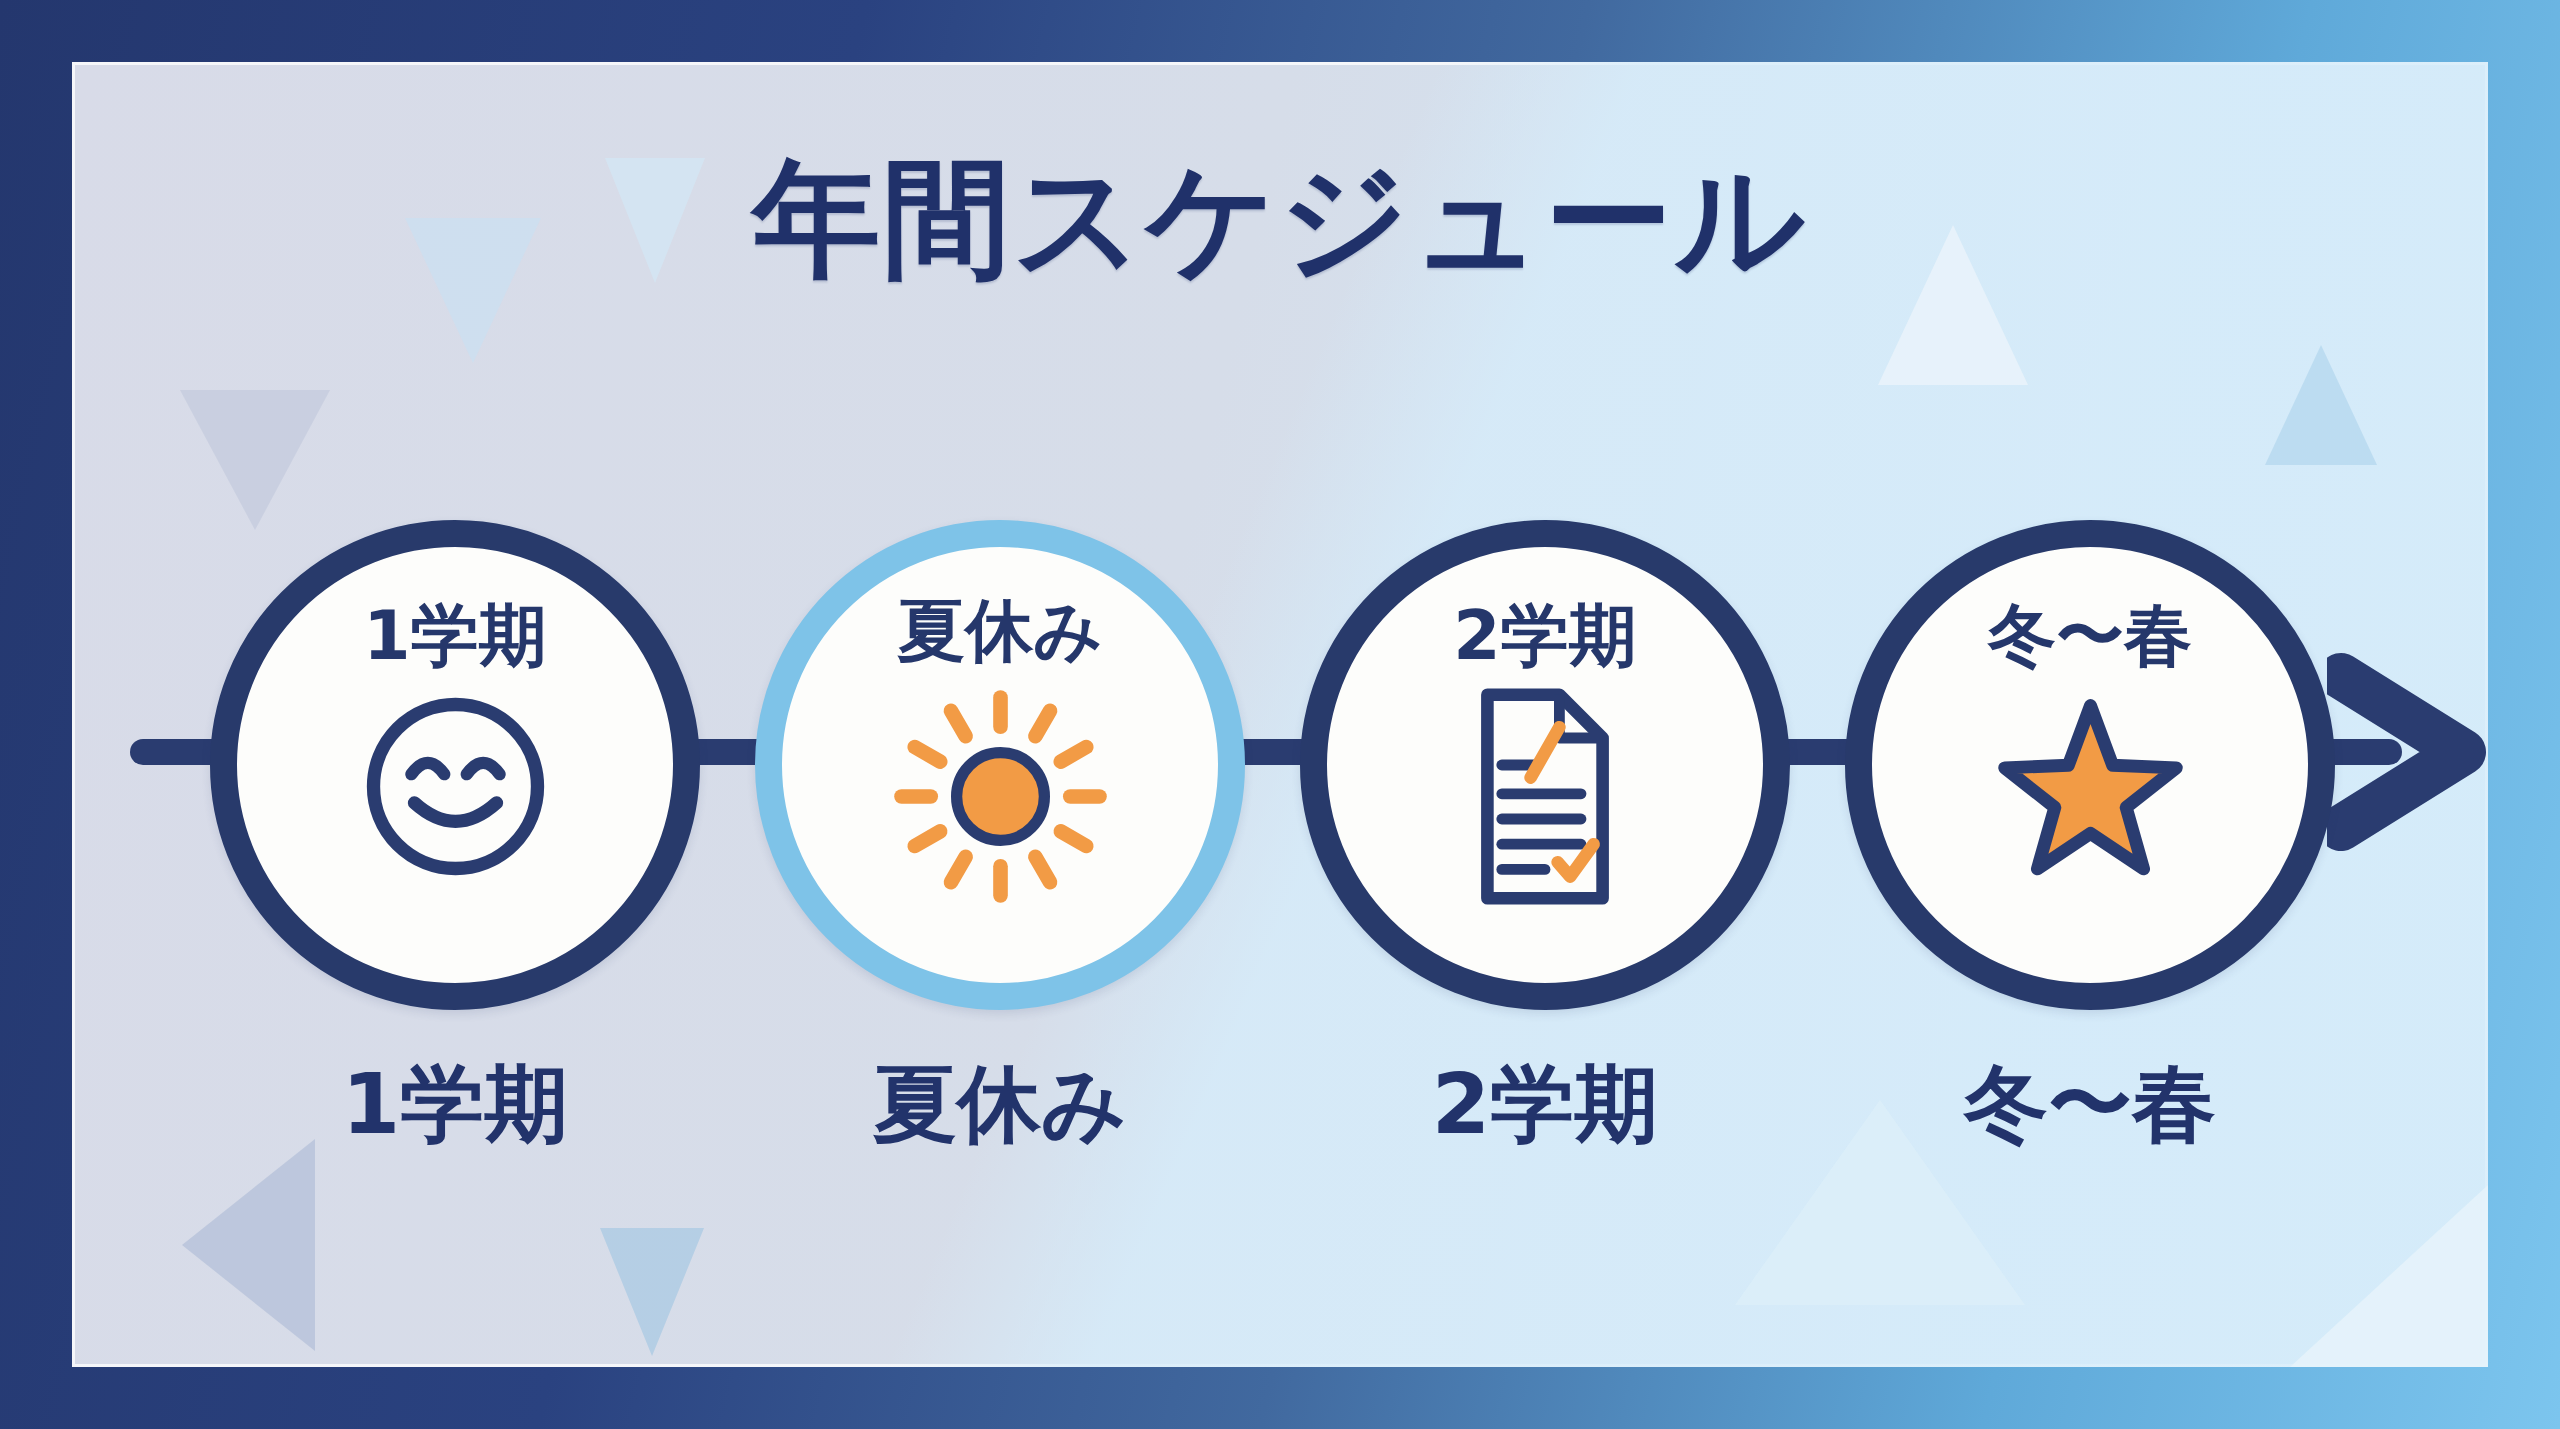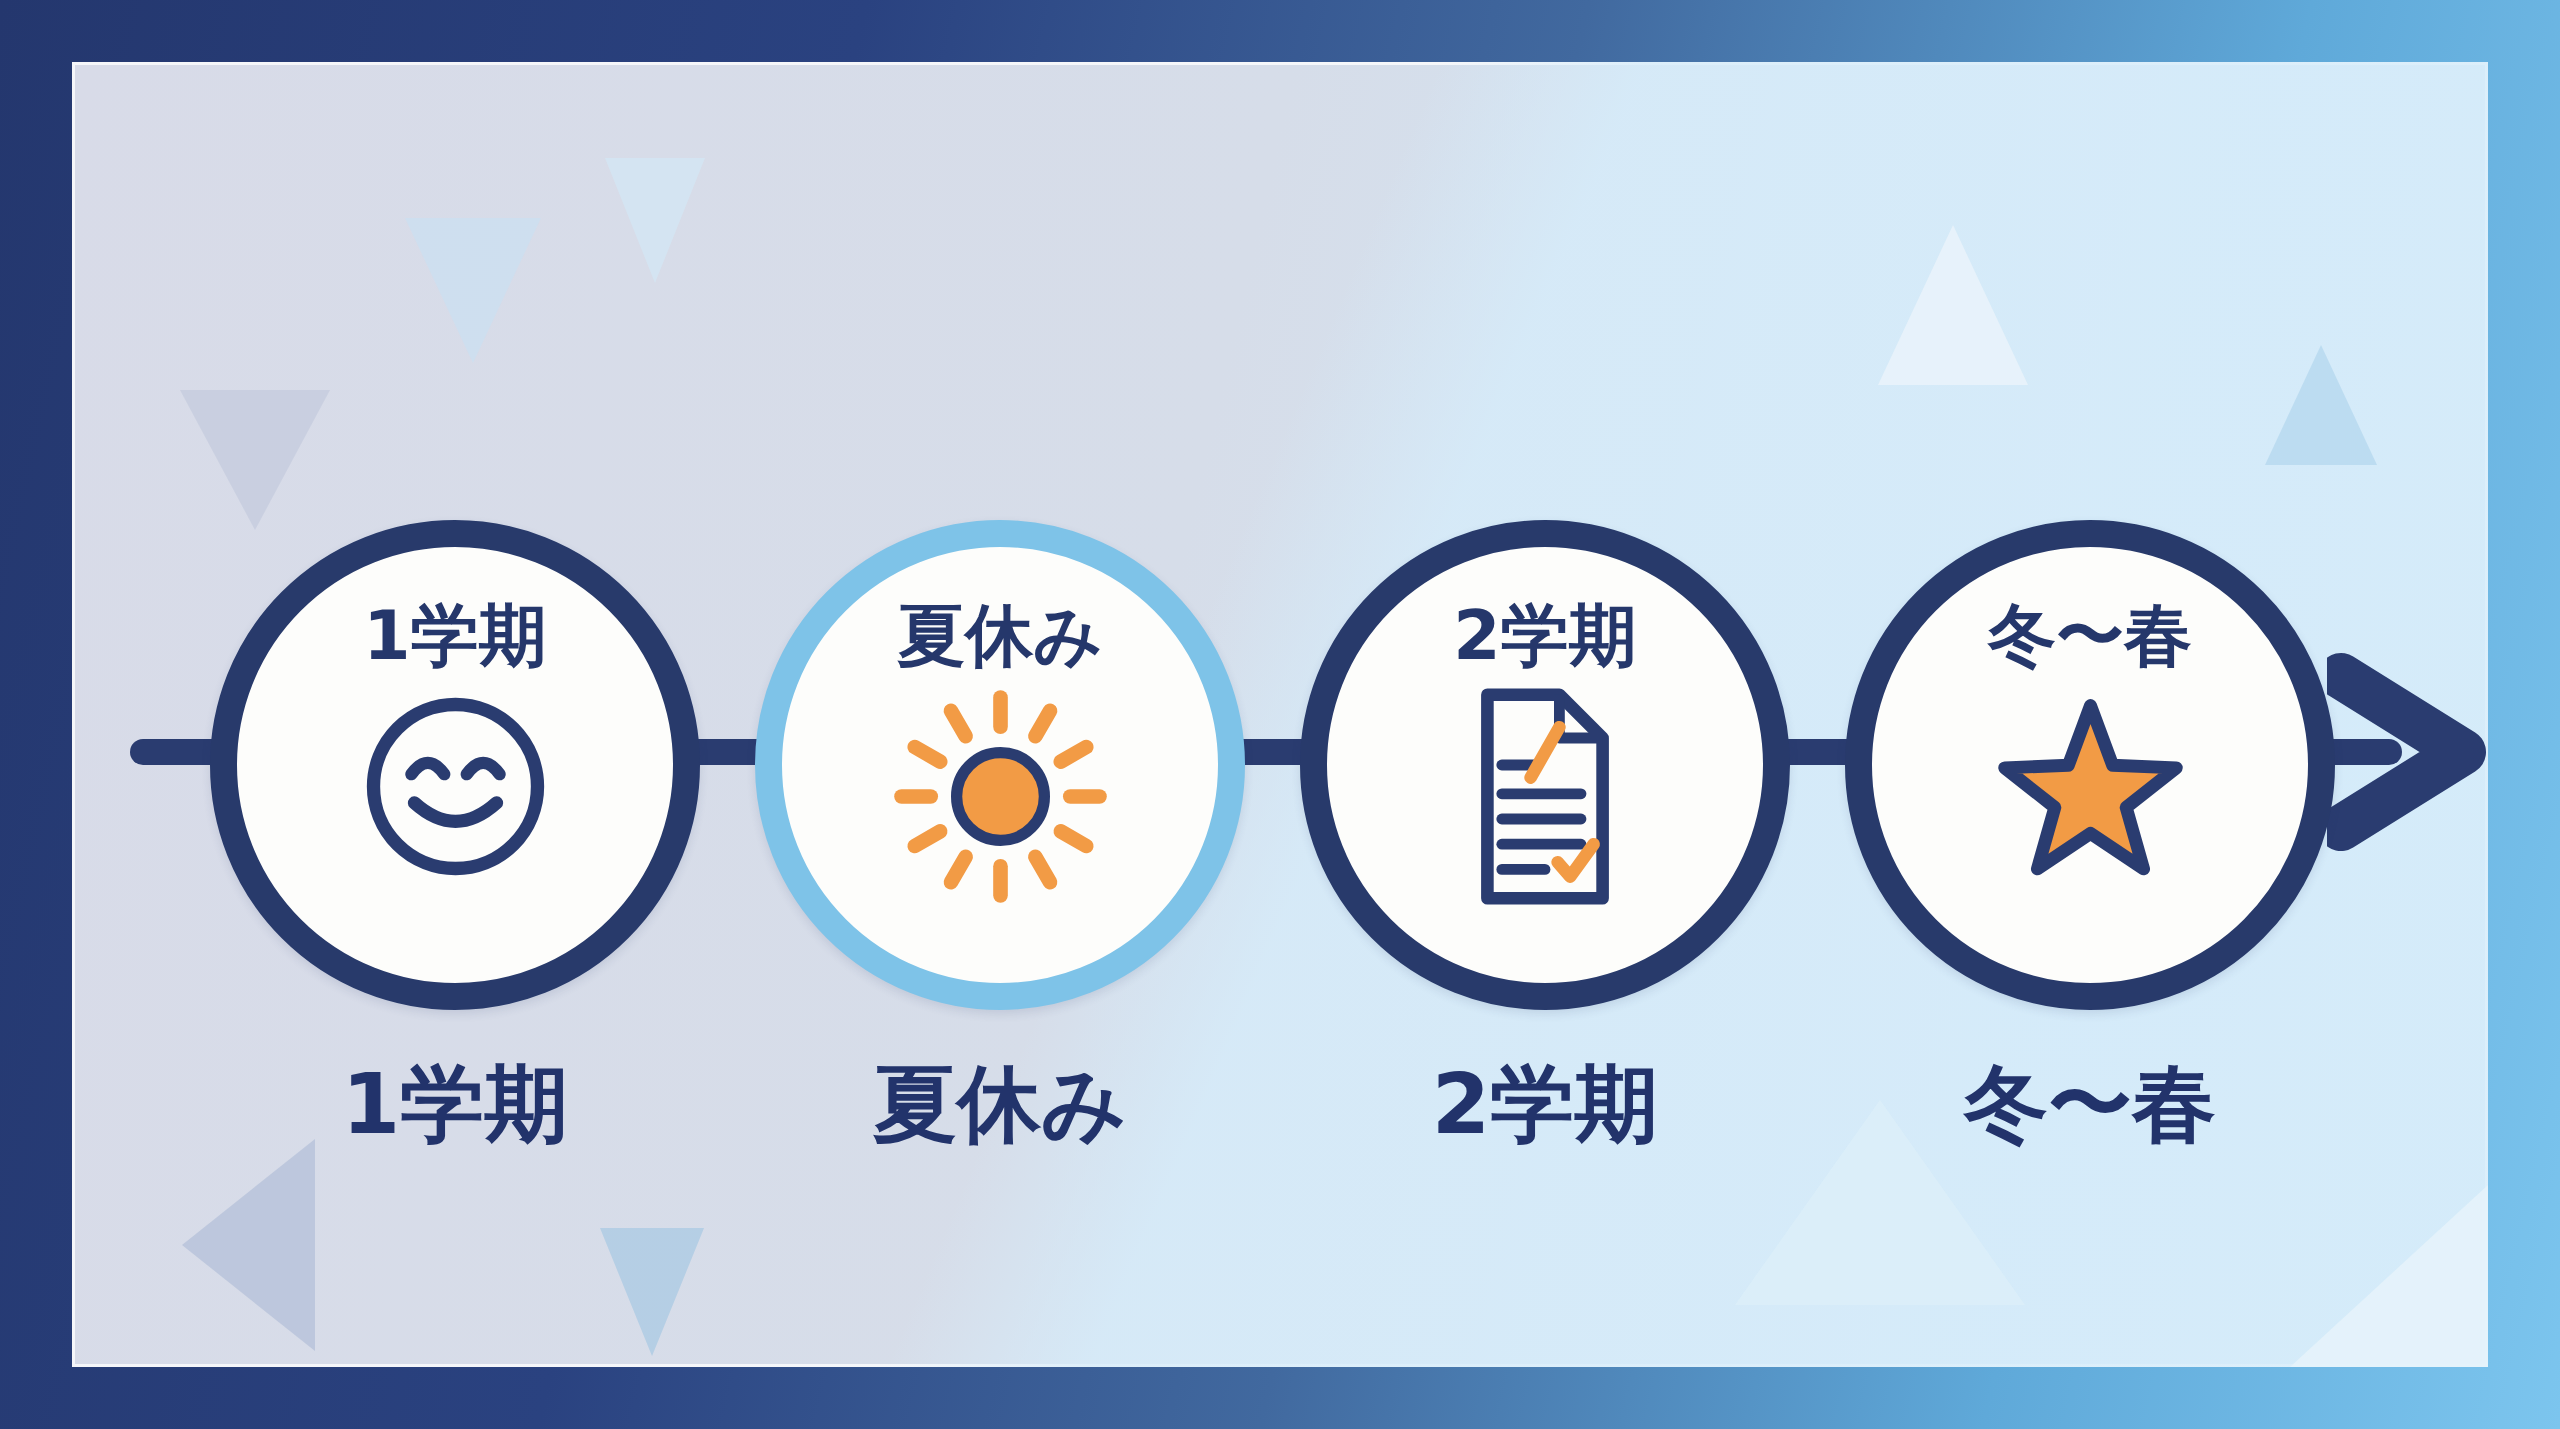--- a/index.html
+++ b/index.html
@@ -68,21 +68,21 @@
     background: #2a3c70;
     border-radius: 13px;
   }
   .arrowhead {
     position: absolute;
     left: 2255px; top: 590px;
   }
 
   .step { position: absolute; top: 458px; width: 490px; height: 720px; }
   .step-1 { left: 138px; }
-  .step-2 { left: 683px; }
+  .step-2 { left: 683px; font-family: Liberation Mono, monospace; }
   .step-3 { left: 1228px; }
   .step-4 { left: 1773px; }
 
   .circle {
     position: absolute; left: 0; top: 0;
     width: 490px; height: 490px;
     box-sizing: border-box;
     border-radius: 50%;
     background: #fdfdfb;
     border: 27px solid #283a6b;
@@ -122,20 +122,21 @@
     <div class="tri tri-1"></div>
     <div class="tri tri-2"></div>
     <div class="tri tri-3"></div>
     <div class="tri tri-4"></div>
     <div class="tri tri-5"></div>
     <div class="tri tri-6"></div>
     <div class="tri tri-7"></div>
     <div class="tri tri-8"></div>
     <div class="tri tri-9"></div>
 
+    <h1 class="title">年間スケジュール</h1>
 
     <div class="timeline">
 
       <div class="baseline"></div>
 
       <svg class="arrowhead" width="160" height="200" viewBox="0 0 160 200">
         <polyline points="14,24 136,100 14,176" fill="none" stroke="#2a3c70" stroke-width="46" stroke-linecap="round" stroke-linejoin="round"></polyline>
       </svg>
 
       <div class="step step-1">

